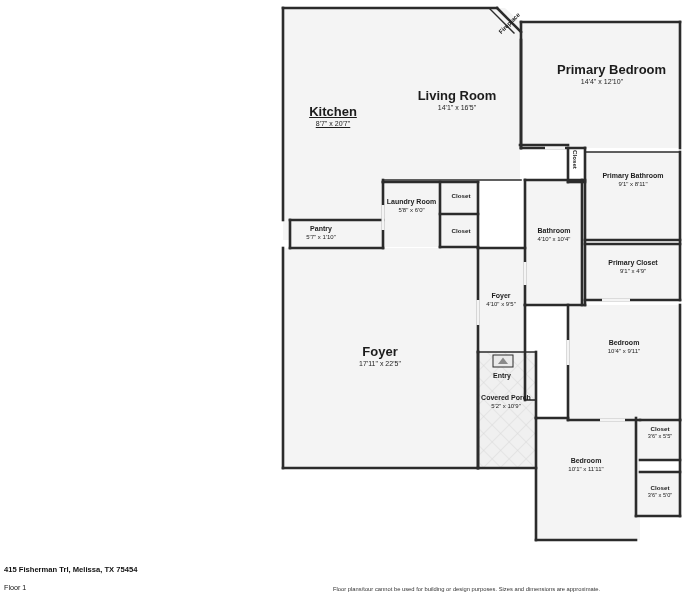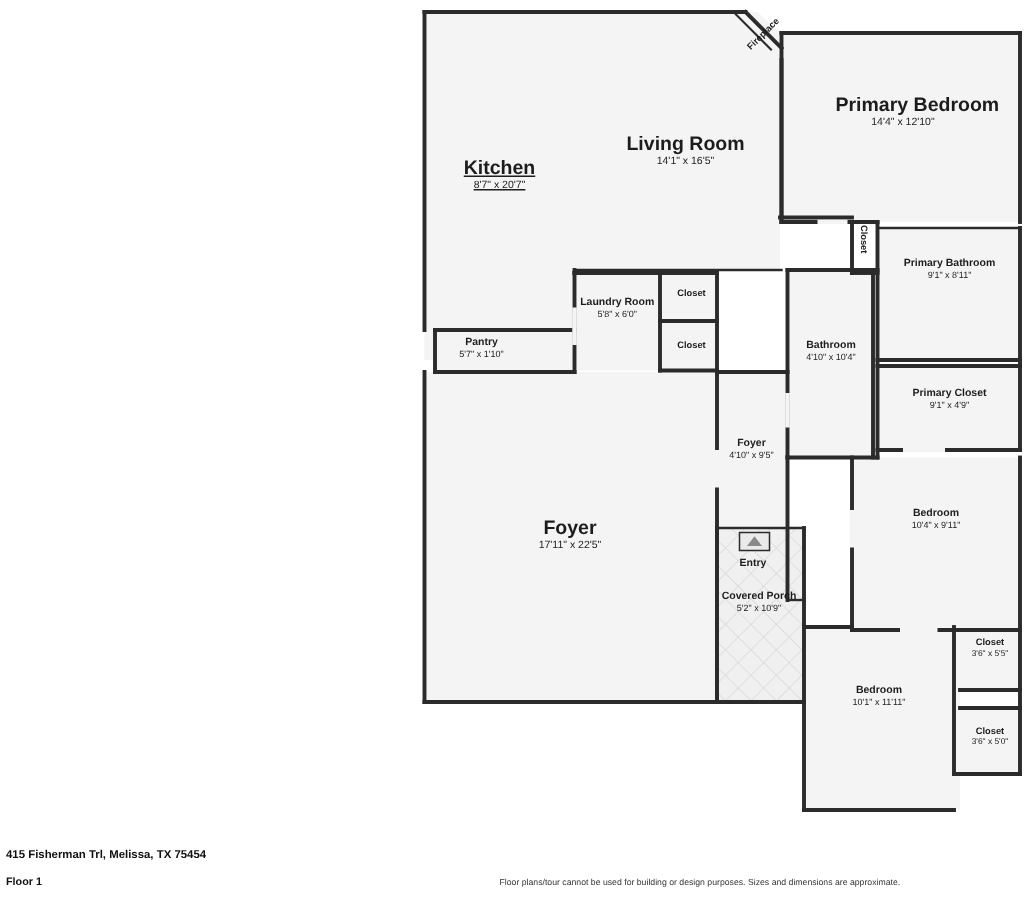--- a/index.html
+++ b/index.html
@@ -84,21 +84,21 @@
     font-size: 7.6px;
     font-weight: bold;
     color: #111;
     white-space: nowrap;
   }
   .footer .floor {
     position: absolute;
     left: 4px;
     top: 23px;
     font-size: 7.2px;
-    font-weight: bold;
+    font-weight: normal;
     color: #111;
     white-space: nowrap;
   }
   .footer .disclaimer {
     position: absolute;
     left: 333px;
     top: 26px;
     font-size: 5.8px;
     color: #333;
     white-space: nowrap;

